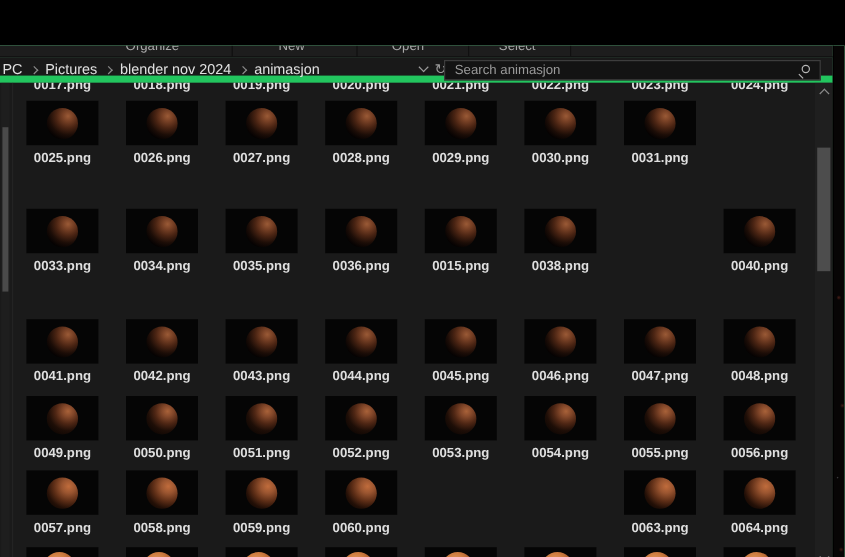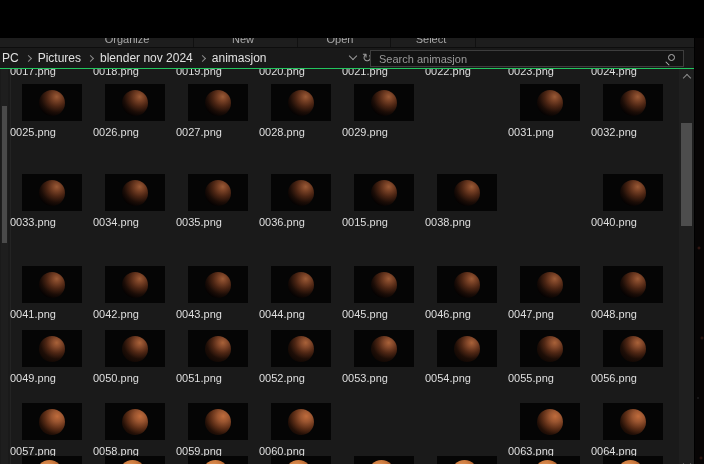--- a/index.html
+++ b/index.html
@@ -16,21 +16,21 @@
   }
   .ribbon .grp {
     position:absolute; top:-5px; transform:translateX(-50%);
     font-size:11px; color:#a8a8a8; white-space:nowrap;
   }
   .ribbon .sep { position:absolute; top:0; width:1px; height:10px; background:#101010; }
 
   
   .addr-row {
     position:absolute; top:10px; left:0; width:694px; height:21px;
-    background:#191919; border-bottom:1px solid #22c55e;
+    background:#191919; border-bottom:6px solid #22c55e;
   }
   .crumbs { position:absolute; left:2px; top:0; height:20px; display:flex; align-items:center; gap:7px; }
   .crumb { font-size:12px; color:#e0e0e0; white-space:nowrap; }
   .chev-r {
     width:5px; height:5px; border-right:1px solid #8a8a8a; border-bottom:1px solid #8a8a8a;
     transform:rotate(-45deg); display:inline-block;
   }
   .chev-d {
     width:6px; height:6px; border-right:1px solid #9b9b9b; border-bottom:1px solid #9b9b9b;
     transform:rotate(45deg); display:inline-block;
@@ -65,24 +65,24 @@
   .item { position:absolute; width:60px; height:58px; }
   .thumb { position:absolute; left:0; top:0; width:60px; height:37px; background:#050505; overflow:hidden; }
   .planet { position:absolute; left:17px; top:6px; width:26px; height:26px; border-radius:50%; display:block; }
   .t1 .planet { background:radial-gradient(circle at 68% 26%, #9a5a36 0%, #7a4226 16%, #4a2413 38%, #1c0d07 60%, #050202 78%, #000 100%); }
   .t2 .planet { background:radial-gradient(circle at 68% 26%, #a96239 0%, #84482a 18%, #4e2614 40%, #1e0e07 62%, #000 100%); }
   .t3 .planet { background:radial-gradient(circle at 70% 28%, #c06c3c 0%, #9a5530 22%, #5c2d16 48%, #241007 70%, #000 100%); }
   .t4 .planet { left:14px; top:4px; width:27px; height:27px;
     background:radial-gradient(circle at 42% 30%, #e29a5e 0%, #cd7c40 30%, #a85c2c 55%, #6a3517 80%, #2a1208 100%); }
   .fname {
     position:absolute; top:42px; left:-12px; width:84px;
-    text-align:left; font-size:11px; color:#dfdfdf; white-space:nowrap;
-  }
-  
-  .r0{top:-46px}.r1{top:15px}.r2{top:105px}.r3{top:197px}.r4{top:261px}.r5{top:334px}.r6{top:387px}
+    text-align:center; font-size:11px; color:#dfdfdf; white-space:nowrap;font-weight:bold;
+  }
+  
+  .r0{top:-46px}.r1{top:15px}.r2{top:105px}.r3{top:197px}.r4{top:261px}.r5{top:323px}.r6{top:387px}
   
   .c0{left:22px}.c1{left:105px}.c2{left:188px}.c3{left:271px}.c4{left:354px}.c5{left:437px}.c6{left:520px}.c7{left:603px}
 
   
   .rtrack { position:absolute; left:679px; top:0; width:15px; height:407px; background:#1f1f1f; }
   .rthumb { position:absolute; left:681px; top:54px; width:11px; height:103px; background:#4d4d4d; }
   .sb-up { position:absolute; left:684px; top:6px; width:6px; height:6px;
     border-left:1px solid #8b8b8b; border-top:1px solid #8b8b8b; transform:rotate(45deg); }
   .sb-down { position:absolute; left:684px; top:392px; width:6px; height:6px;
     border-right:1px solid #8b8b8b; border-bottom:1px solid #8b8b8b; transform:rotate(45deg); }
@@ -199,31 +199,31 @@
           <i class="planet"></i>
         </div>
         <div class="fname">0028.png</div>
       </div>
     <div class="item r1 c4 t1">
         <div class="thumb">
           <i class="planet"></i>
         </div>
         <div class="fname">0029.png</div>
       </div>
+    <div class="item r1 c5 t1">
+        <div class="thumb">
+          <i class="planet"></i>
+        </div>
+        <div class="fname">0030.png</div>
+      </div>
     <div class="item r1 c6 t1">
         <div class="thumb">
           <i class="planet"></i>
         </div>
         <div class="fname">0031.png</div>
-      </div>
-    <div class="item r1 c7 t1">
-        <div class="thumb">
-          <i class="planet"></i>
-        </div>
-        <div class="fname">0032.png</div>
       </div>
 
     <div class="item r2 c0 t1">
         <div class="thumb">
           <i class="planet"></i>
         </div>
         <div class="fname">0033.png</div>
       </div>
     <div class="item r2 c1 t1">
         <div class="thumb">

